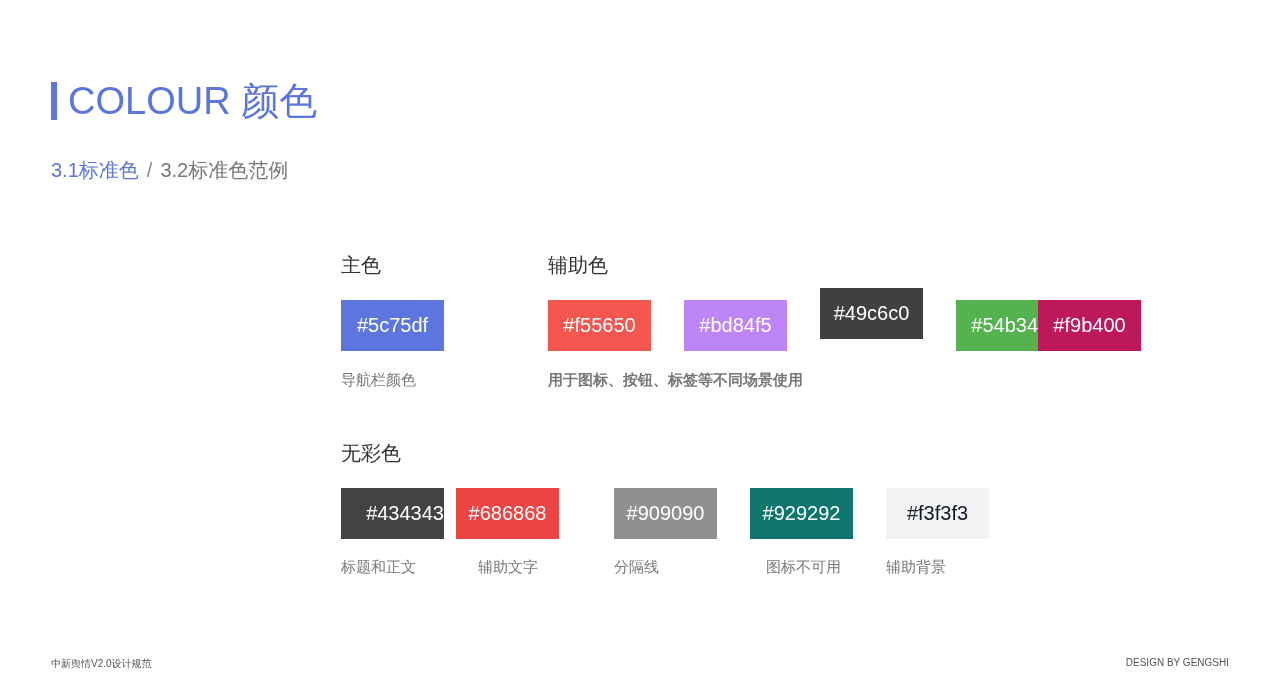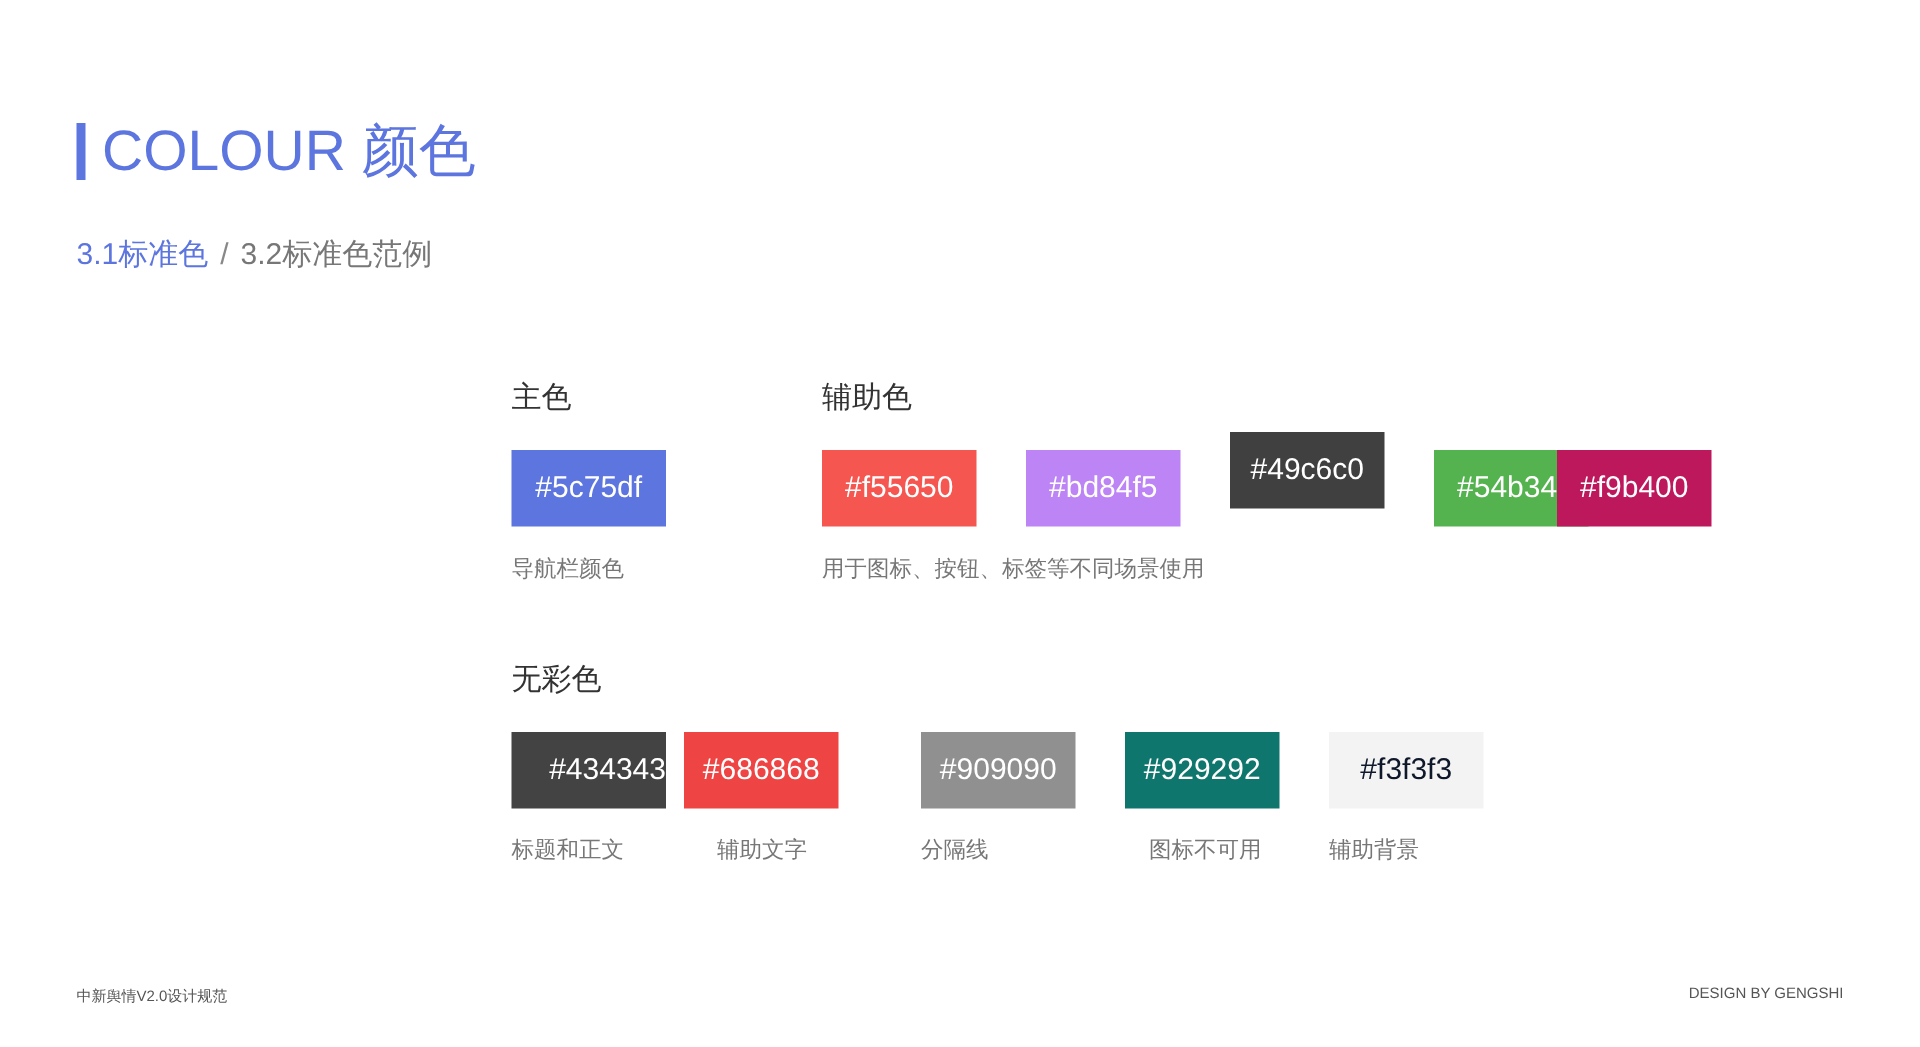--- a/index.html
+++ b/index.html
@@ -46,21 +46,21 @@
 </div>
 <div class="swatch" style="left: 820px; top: 288px; background: #404040; color: rgb(255, 255, 255);">
   <span>#49c6c0</span>
 </div>
 <div class="swatch" style="left: 956px; top: 300px; background: rgb(84, 179, 79); color: rgb(255, 255, 255);">
   <span>#54b34f</span>
 </div>
 <div class="swatch" style="left: 1038px; top: 300px; background: #be185d; color: rgb(255, 255, 255);">
   <span>#f9b400</span>
 </div>
-<div class="caption" style="left:548px; top:369px;">用于图标、按钮、标签等不同场景使用</div>
+<div class="caption" style="left:548px; top:369px;font-weight:bold;">用于图标、按钮、标签等不同场景使用</div>
 
 <div class="section-title" style="left:341px; top:439px;">无彩色</div>
 
 <div class="swatch" style="left: 341px; top: 488px; background: rgb(67, 67, 67); color: rgb(255, 255, 255); justify-content: flex-end;">
   <span>#434343</span>
 </div>
 <div class="caption" style="left:341px; top:556px;text-align:center;">标题和正文</div>
 
 <div class="swatch" style="left: 456px; top: 488px; background: #ef4444; color: rgb(255, 255, 255);">
   <span>#686868</span>

